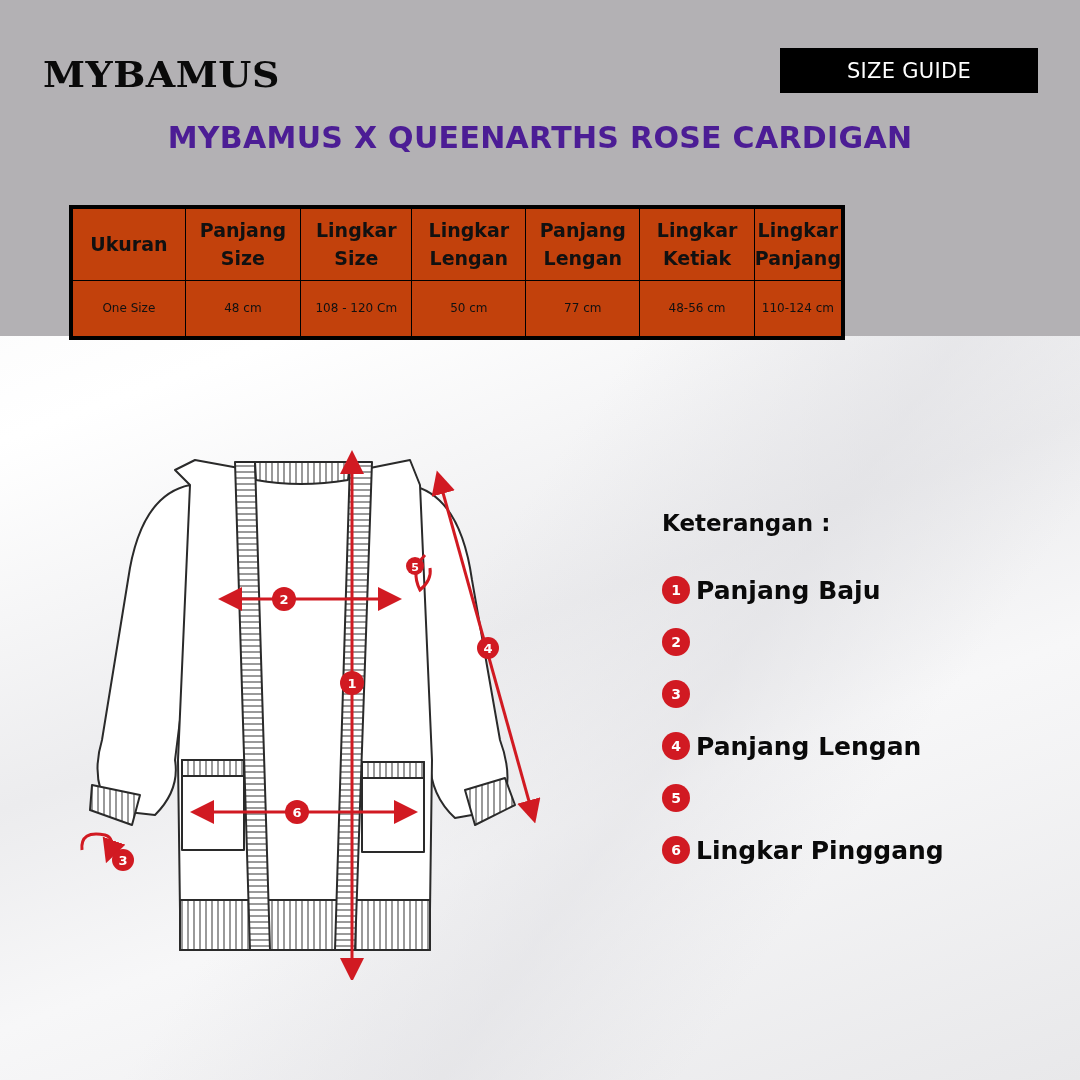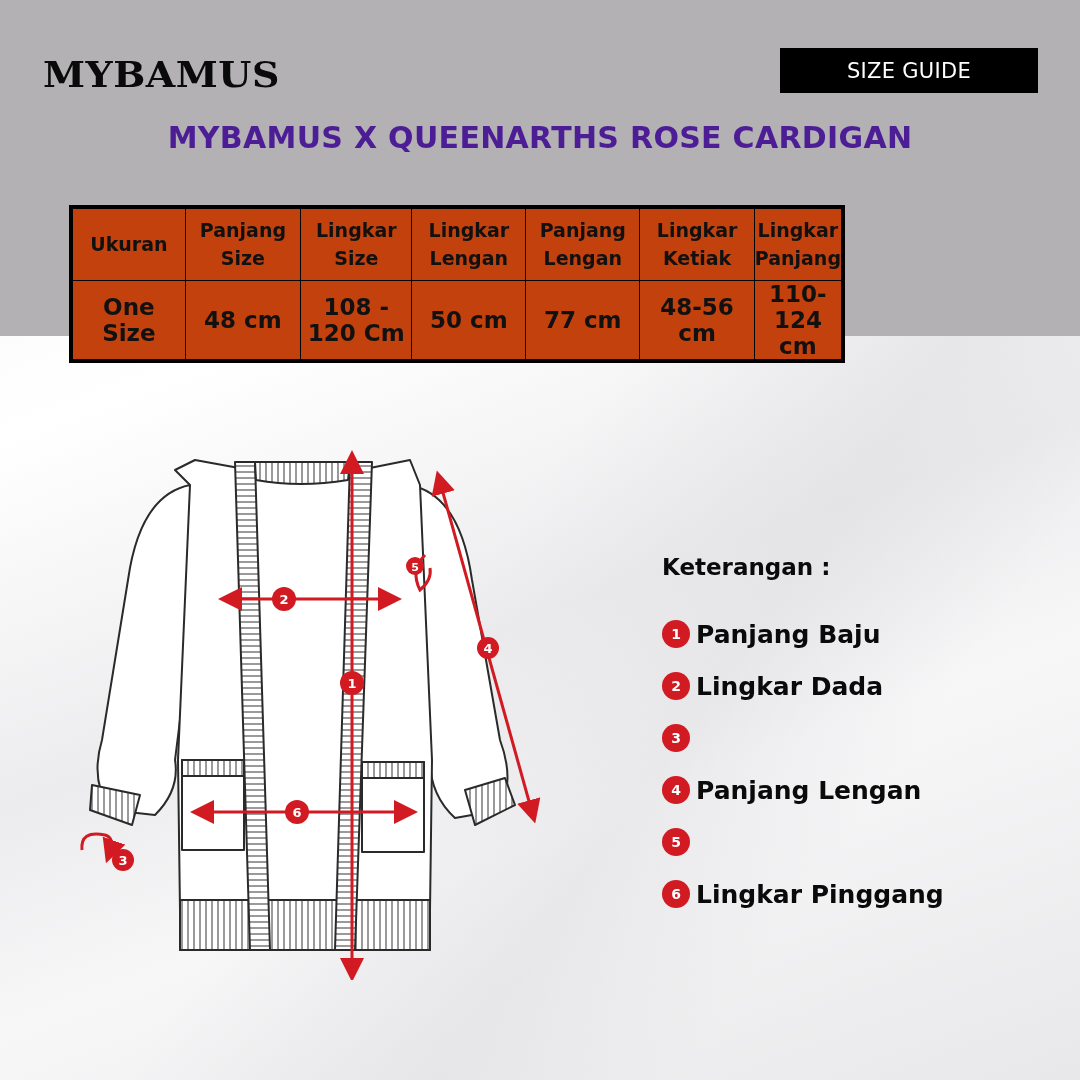--- a/index.html
+++ b/index.html
@@ -34,30 +34,30 @@
     border: 4px solid #000;
     margin-top: 25px;
   }
   table.size-table th, table.size-table td {
     border: 1.5px solid #000; text-align: center; color: #111;
   }
   table.size-table th {
     font-weight: 700; font-size: 19px; line-height: 28px; height: 73px;
   }
   table.size-table td {
-    font-weight: 700; font-size: 23px; height: 58px;
+    font-weight: 400; font-size: 12px; height: 58px;
   }
   .diagram {
     position: absolute; left: 60px; top: 440px; width: 500px; height: 540px;
   }
   .legend {
     position: absolute; left: 662px; top: 510px;
   }
   .legend-title {
-    font-weight: 700; font-size: 23px; color: #0a0a0a; margin-bottom: 28px; margin-top: 44px;
+    font-weight: 700; font-size: 23px; color: #0a0a0a; margin-bottom: 28px;
   }
   .legend-item {
     display: flex; align-items: center; height: 52px;
   }
   .badge {
     width: 28px; height: 28px; border-radius: 50%; background: #d11a22;
     color: #fff; font-size: 14px; font-weight: 700;
     display: flex; align-items: center; justify-content: center; margin-right: 6px;
   }
   .legend-label {
@@ -168,21 +168,20 @@
 </svg>
 
 <div class="legend">
   <div class="legend-title">Keterangan :</div>
   <div class="legend-item">
     <span class="badge">1</span>
     <span class="legend-label">Panjang Baju</span>
   </div>
   <div class="legend-item">
     <span class="badge">2</span>
-    <span class="legend-label">Lingkar Dada</span>
   </div>
   <div class="legend-item">
     <span class="badge">3</span>
   </div>
   <div class="legend-item">
     <span class="badge">4</span>
     <span class="legend-label">Panjang Lengan</span>
   </div>
   <div class="legend-item">
     <span class="badge">5</span>

